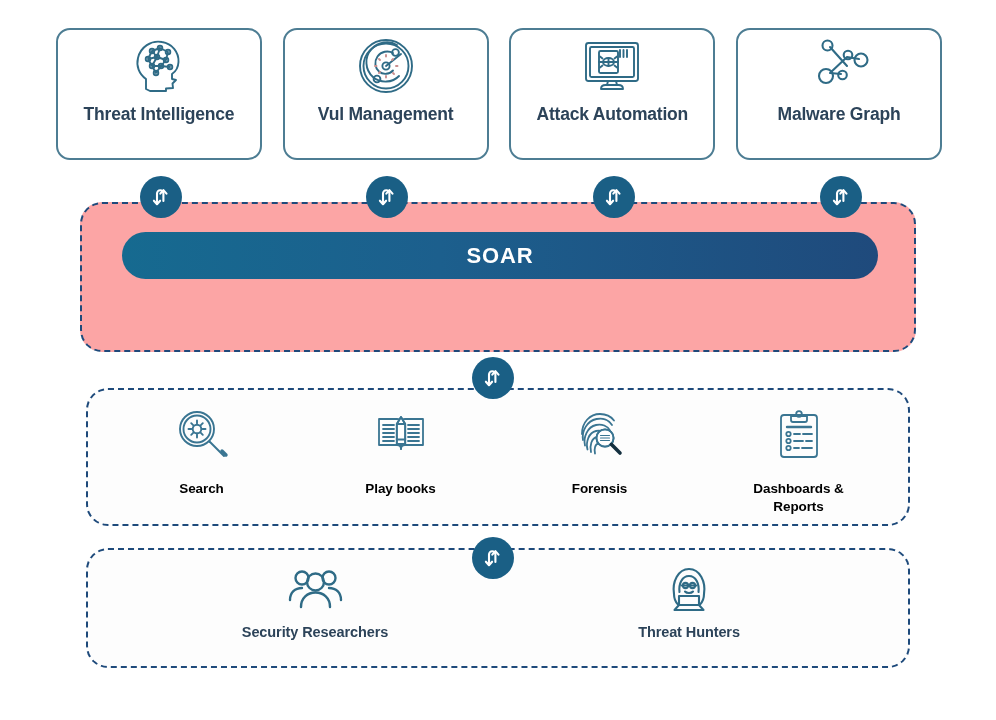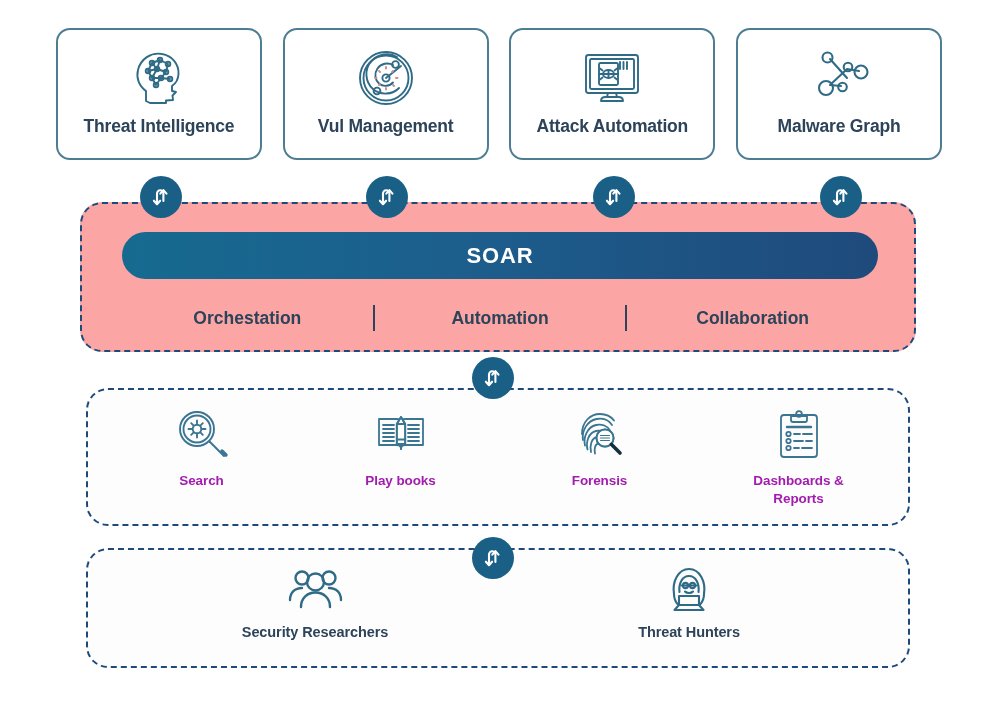--- a/index.html
+++ b/index.html
@@ -33,21 +33,21 @@
   .source-card {
     width: 206px;
     height: 132px;
     border: 2px solid #4d7d93;
     border-radius: 14px;
     background: #ffffff;
     display: flex;
     flex-direction: column;
     align-items: center;
     justify-content: flex-start;
-    padding-top: 12px;
+    padding-top: 0;
   }
 
   .source-card .card-icon {
     height: 72px;
     display: flex;
     align-items: center;
     justify-content: center;
   }
 
   .source-card .card-label {
@@ -170,24 +170,24 @@
   }
 
   .cap-item .cap-icon {
     height: 64px;
     display: flex;
     align-items: center;
     justify-content: center;
   }
 
   .cap-item .cap-label {
-    margin-top: 6px;
+    margin-top: 14px;
     font-size: 13.5px;
     font-weight: bold;
-    color: #a21caf;
+    color: #000000;
     text-align: center;
     line-height: 1.3;
     letter-spacing: -0.1px;
   }
 
   #role-row {
     position: absolute;
     left: 40px;
     top: 10px;
     width: 748px;
@@ -340,27 +340,20 @@
         <path d="M5.9 16.7 L9 20.2 L12.1 16.7"></path>
         <path d="M12.3 9.6 L15.4 6.1 L18.5 9.6"></path>
       </g>
     </svg>
   </div>
 
   <div id="soar-panel" class="dashed-panel">
     <div id="soar-bar">
       <span class="soar-title">SOAR</span>
     </div>
-    <div id="soar-pillars">
-      <div class="pillar">Orchestation</div>
-      <div class="pillar-divider"></div>
-      <div class="pillar">Automation</div>
-      <div class="pillar-divider"></div>
-      <div class="pillar">Collaboration</div>
-    </div>
   </div>
 
   <div class="sync-badge" style="left:472px; top:357px;">
     <svg class="ico" width="26" height="26" viewBox="0 0 26 26">
       <g fill="none" stroke="#ffffff" stroke-width="2.1" stroke-linecap="round" stroke-linejoin="round">
         <path d="M9 20 V9.5 A3.2 3.2 0 0 1 15.4 9.5 V17"></path>
         <path d="M5.9 16.7 L9 20.2 L12.1 16.7"></path>
         <path d="M12.3 9.6 L15.4 6.1 L18.5 9.6"></path>
       </g>
     </svg>

